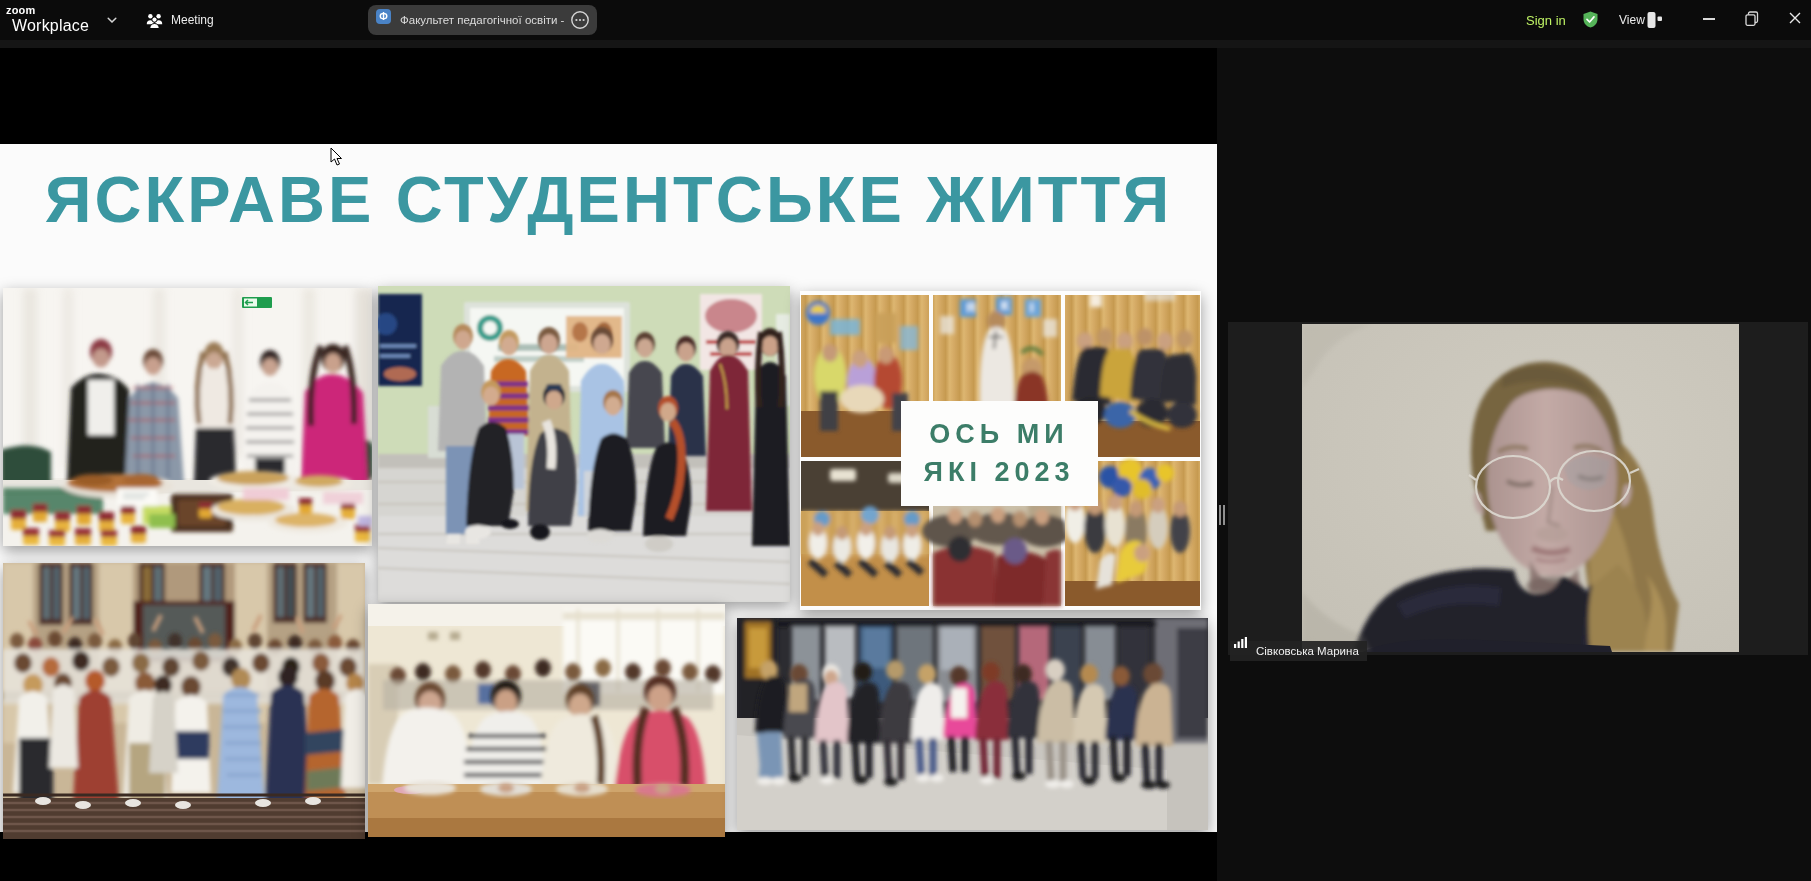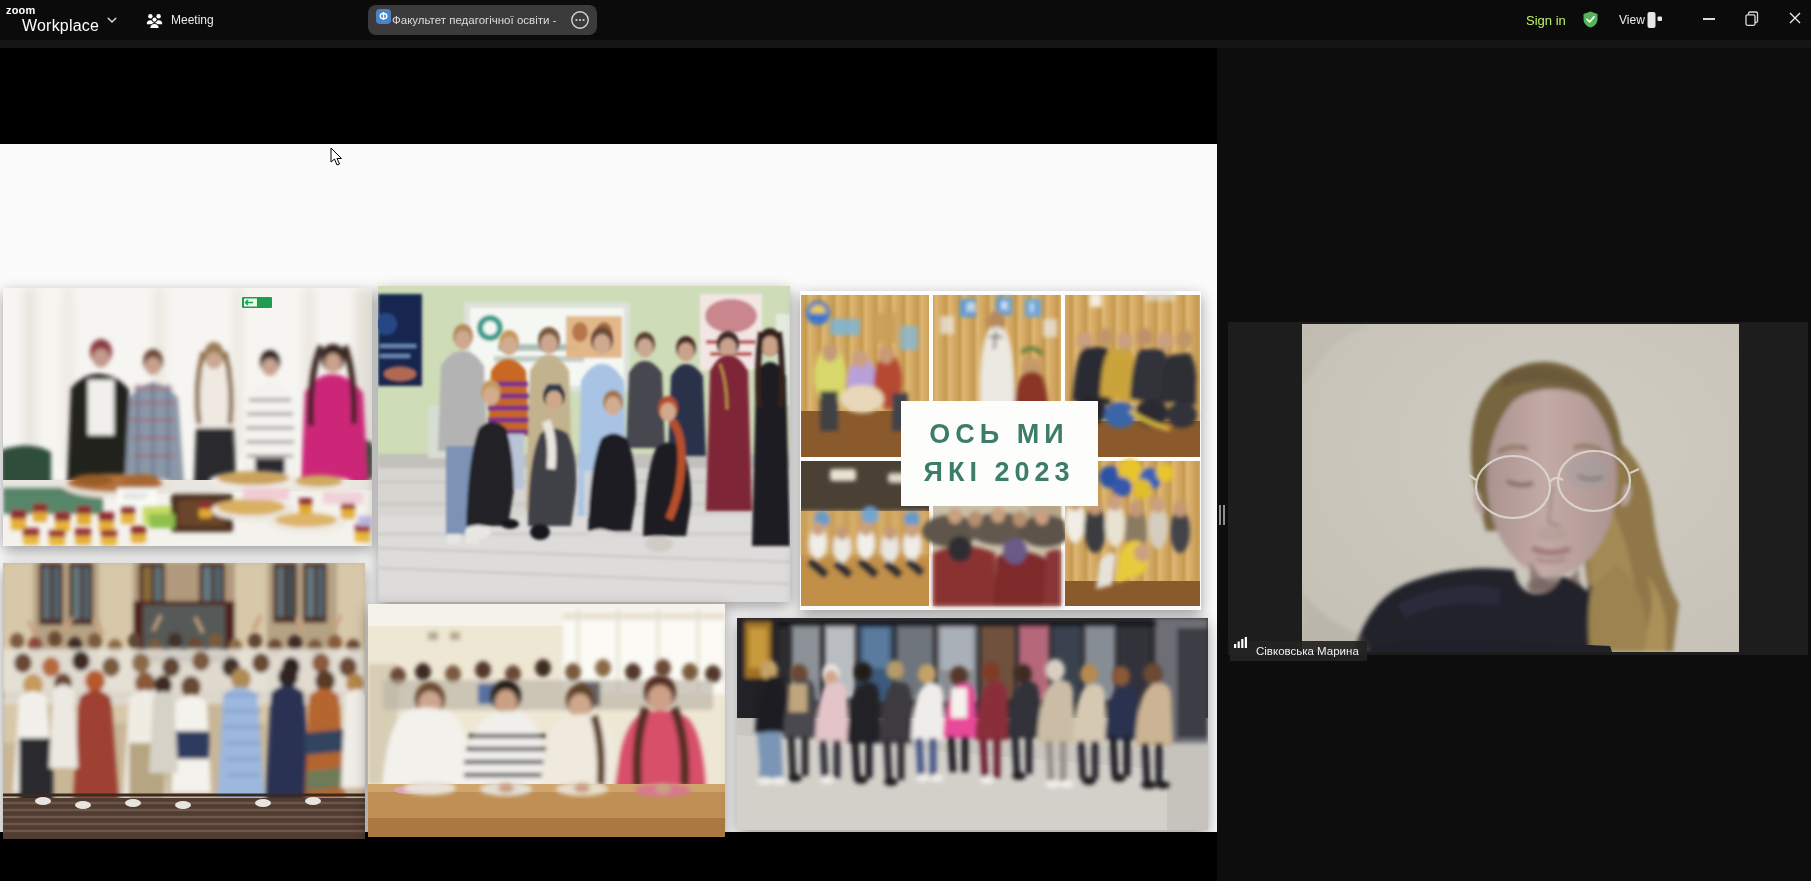--- a/index.html
+++ b/index.html
@@ -4,26 +4,26 @@
 <style>
   * { margin:0; padding:0; box-sizing:border-box; }
   html,body { width:1811px; height:881px; overflow:hidden; background:#0a0a0a;
     font-family:"Liberation Sans", sans-serif; }
   .abs { position:absolute; }
   #page { position:relative; width:1811px; height:881px; background:#0c0c0c; }
 
   
   #topbar { position:absolute; left:0; top:0; width:1811px; height:40px; background:#0b0b0b;padding-left:32px; }
   .zlogo1 { position:absolute; left:6px; top:4px; font-size:11px; font-weight:bold; color:#fff; letter-spacing:0.2px;}
-  .zlogo2 { position:absolute; left:22px; top:17px; font-size:16px; font-weight:normal; color:#fff; letter-spacing:0.2px;}
+  .zlogo2 { position:absolute; left:12px; top:17px; font-size:16px; font-weight:normal; color:#fff; letter-spacing:0.2px;}
   .meeting-label { position:absolute; left:171px; top:13px; font-size:12px; color:#ececec; }
   #pill { position:absolute; left:368px; top:5px; width:229px; height:30px; background:#3b3b3b; border-radius:8px; }
   #pill .ficon { position:absolute; left:8px; top:4px; width:15px; height:15px; background:#4a83c6; border-radius:4px;
      color:#fff; font-size:10px; font-weight:bold; text-align:center; line-height:15px;}
-  #pill .ptxt { position:absolute; left:24px; top:9px; font-size:11.5px; color:#dcdcdc; }
+  #pill .ptxt { position:absolute; left:32px; top:9px; font-size:11.5px; color:#dcdcdc; }
   .signin { position:absolute; left:1526px; top:13px; font-size:13px; color:#bef264; }
   .viewtxt { position:absolute; left:1619px; top:13px; font-size:12px; color:#ececec; }
 
   
   #sharearea { position:absolute; left:0; top:40px; width:1217px; height:841px; background:#000; }
   #slide { position:absolute; left:0; top:104px; width:1217px; height:688px; background:#fbfbfb; }
   #slide .title { position:absolute; left:0; top:18px; width:1217px; text-align:center;
      font-weight:bold; color:#3b97a1; font-size:65px; letter-spacing:3.1px; white-space:nowrap; }
   .photo { position:absolute; box-shadow:0 5px 14px rgba(0,0,0,0.38); overflow:hidden; background:#ddd;margin-top:24px; }
 
@@ -78,20 +78,21 @@
       <rect x="3.5" y="1" width="9" height="10.5" rx="1.5" stroke="#dadada" stroke-width="1.3" fill="none"></rect>
       <rect x="1" y="3.8" width="9" height="10.5" rx="1.5" stroke="#dadada" stroke-width="1.3" fill="#0b0b0b"></rect>
       </svg>
     <svg class="abs" style="left:1789px;top:12px" width="12" height="12" viewBox="0 0 12 12">
       <path d="M1 1 L11 11 M11 1 L1 11" stroke="#e8e8e8" stroke-width="1.4"></path>
       </svg>
   </div>
 
   <div id="sharearea">
     <div id="slide">
+      <div class="title">ЯСКРАВЕ СТУДЕНТСЬКЕ ЖИТТЯ</div>
 
       <svg class="abs" style="left:330px;top:4px" width="14" height="20" viewBox="0 0 14 20">
         <path d="M1 0 L1 14 L4.5 11 L7 17 L9.5 16 L7 10.5 L11.5 10.5 Z" fill="#fff" stroke="#000" stroke-width="1"></path>
         </svg>
       <div class="photo" id="ph1" style="left:3px; top:120px; width:369px; height:258px;">
       <svg width="369" height="258" viewBox="0 0 369 258">
         <defs>
               <filter id="b2">
                 <feGaussianBlur stdDeviation="2"></feGaussianBlur>
               </filter>

